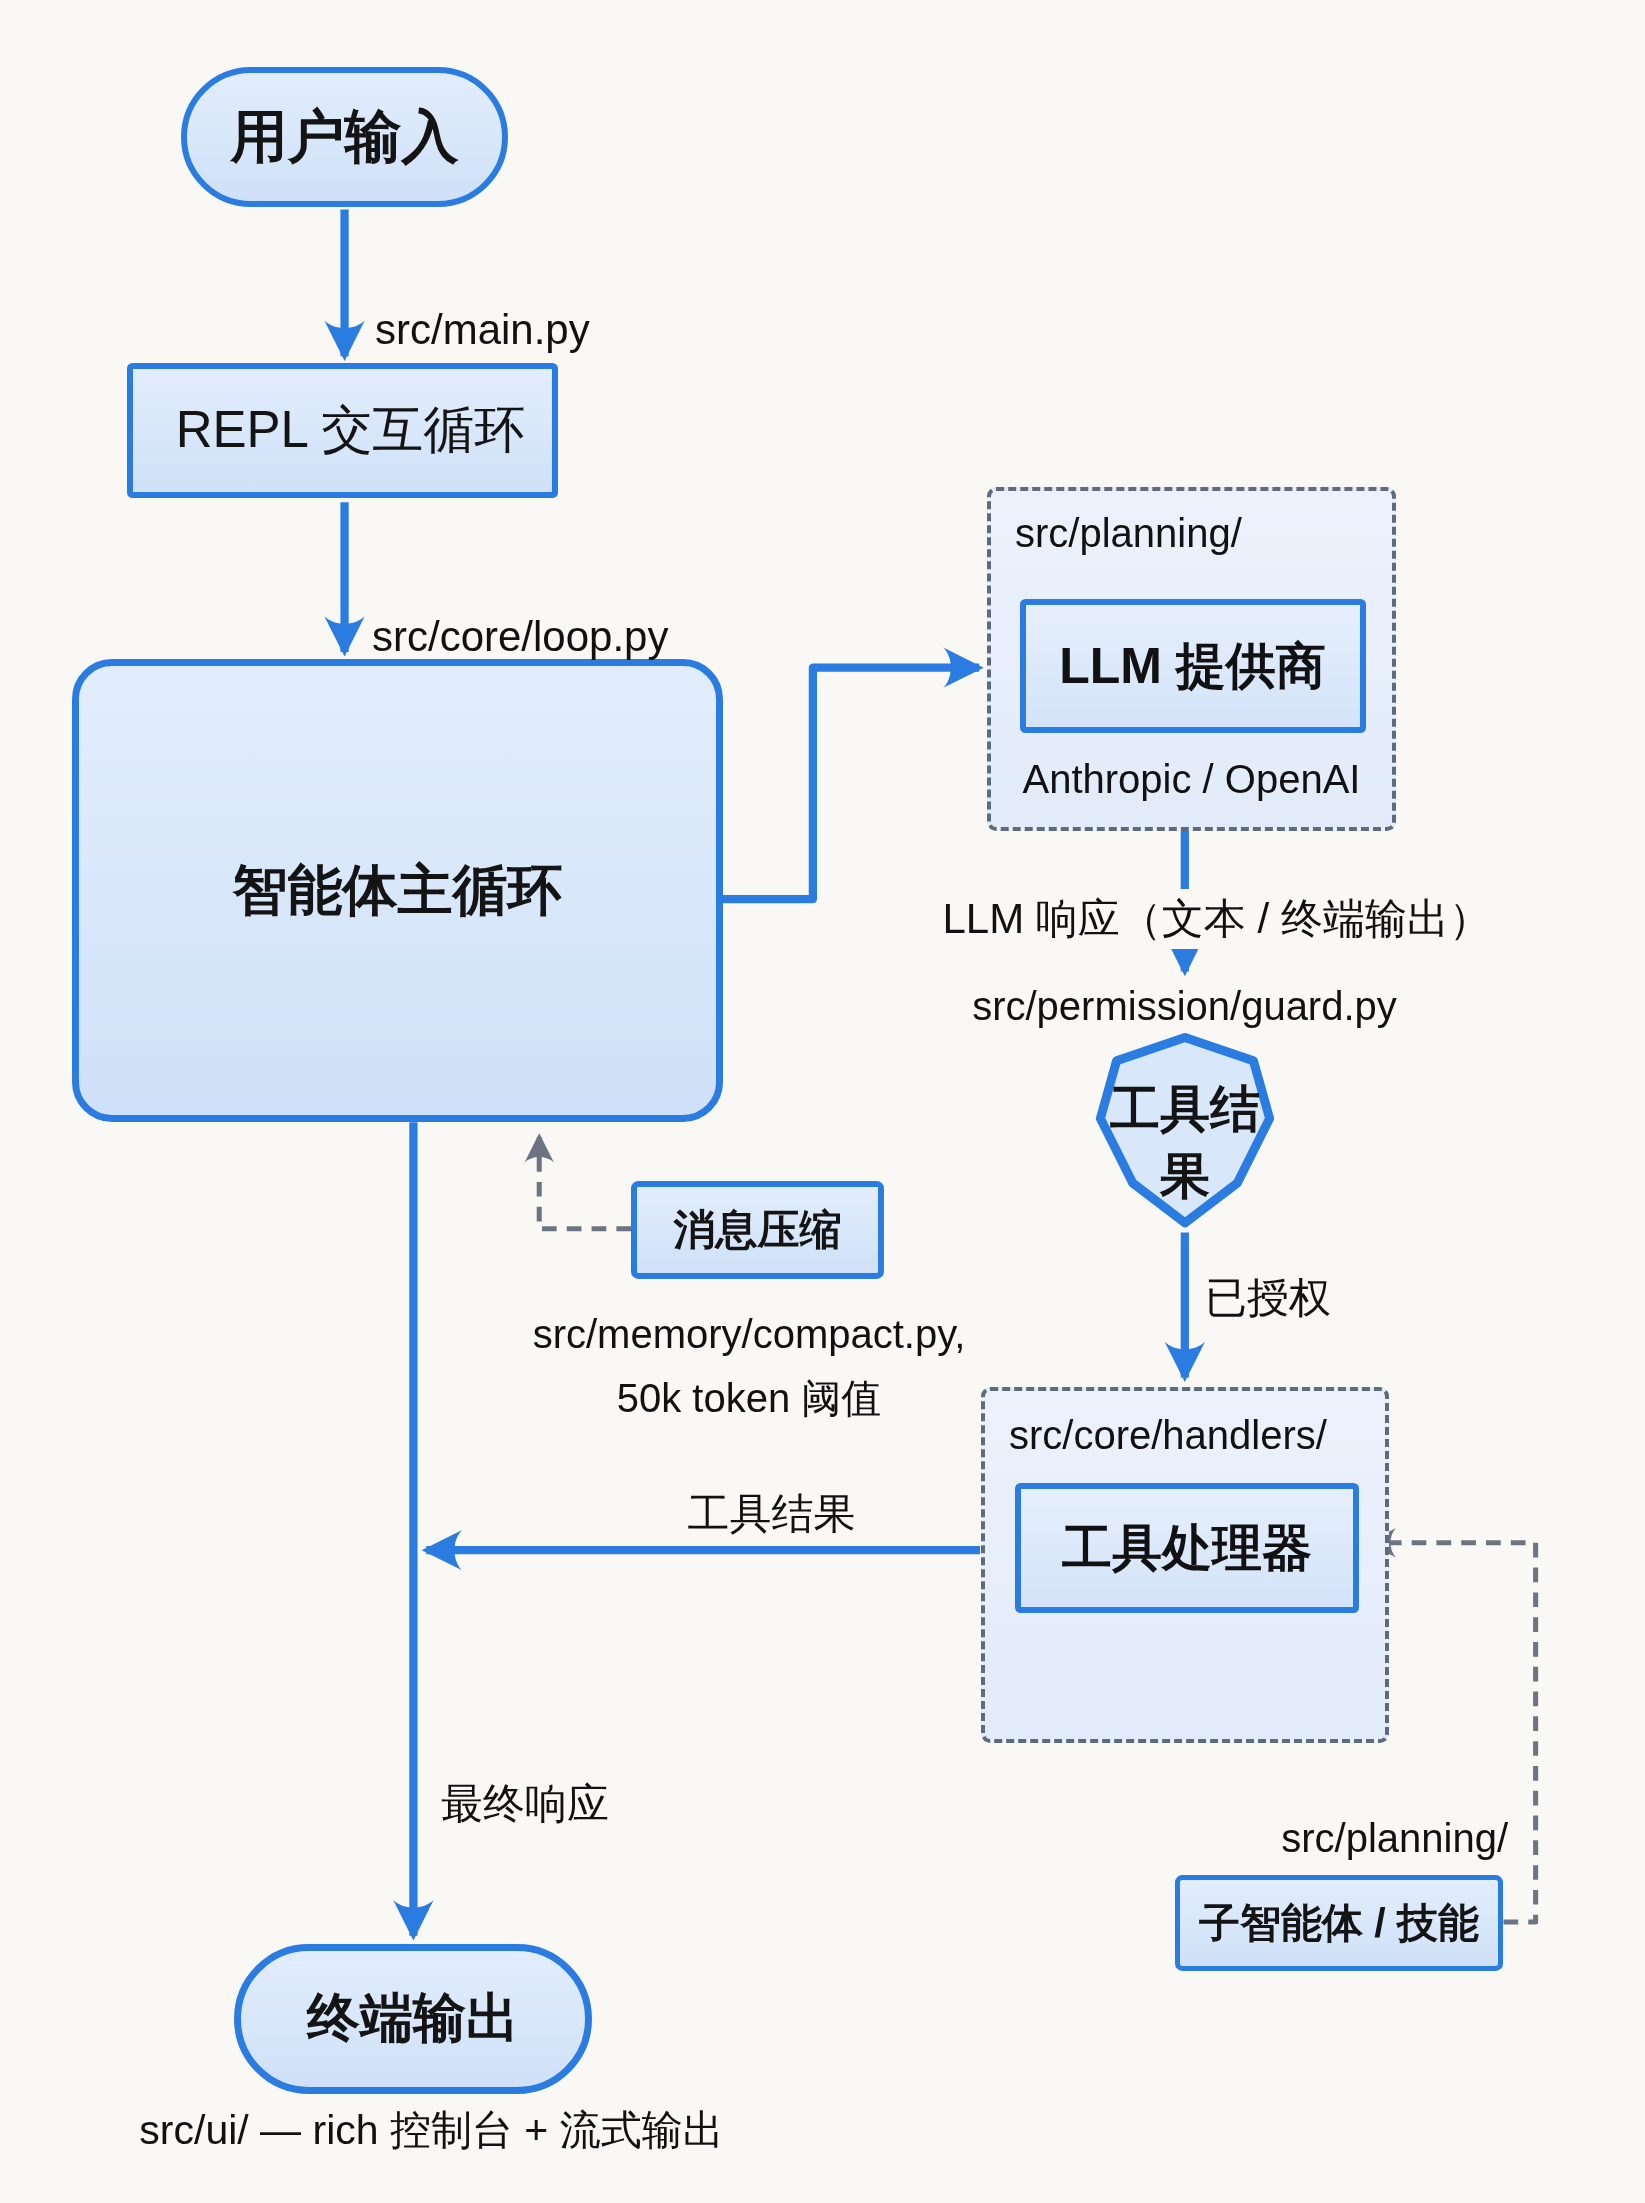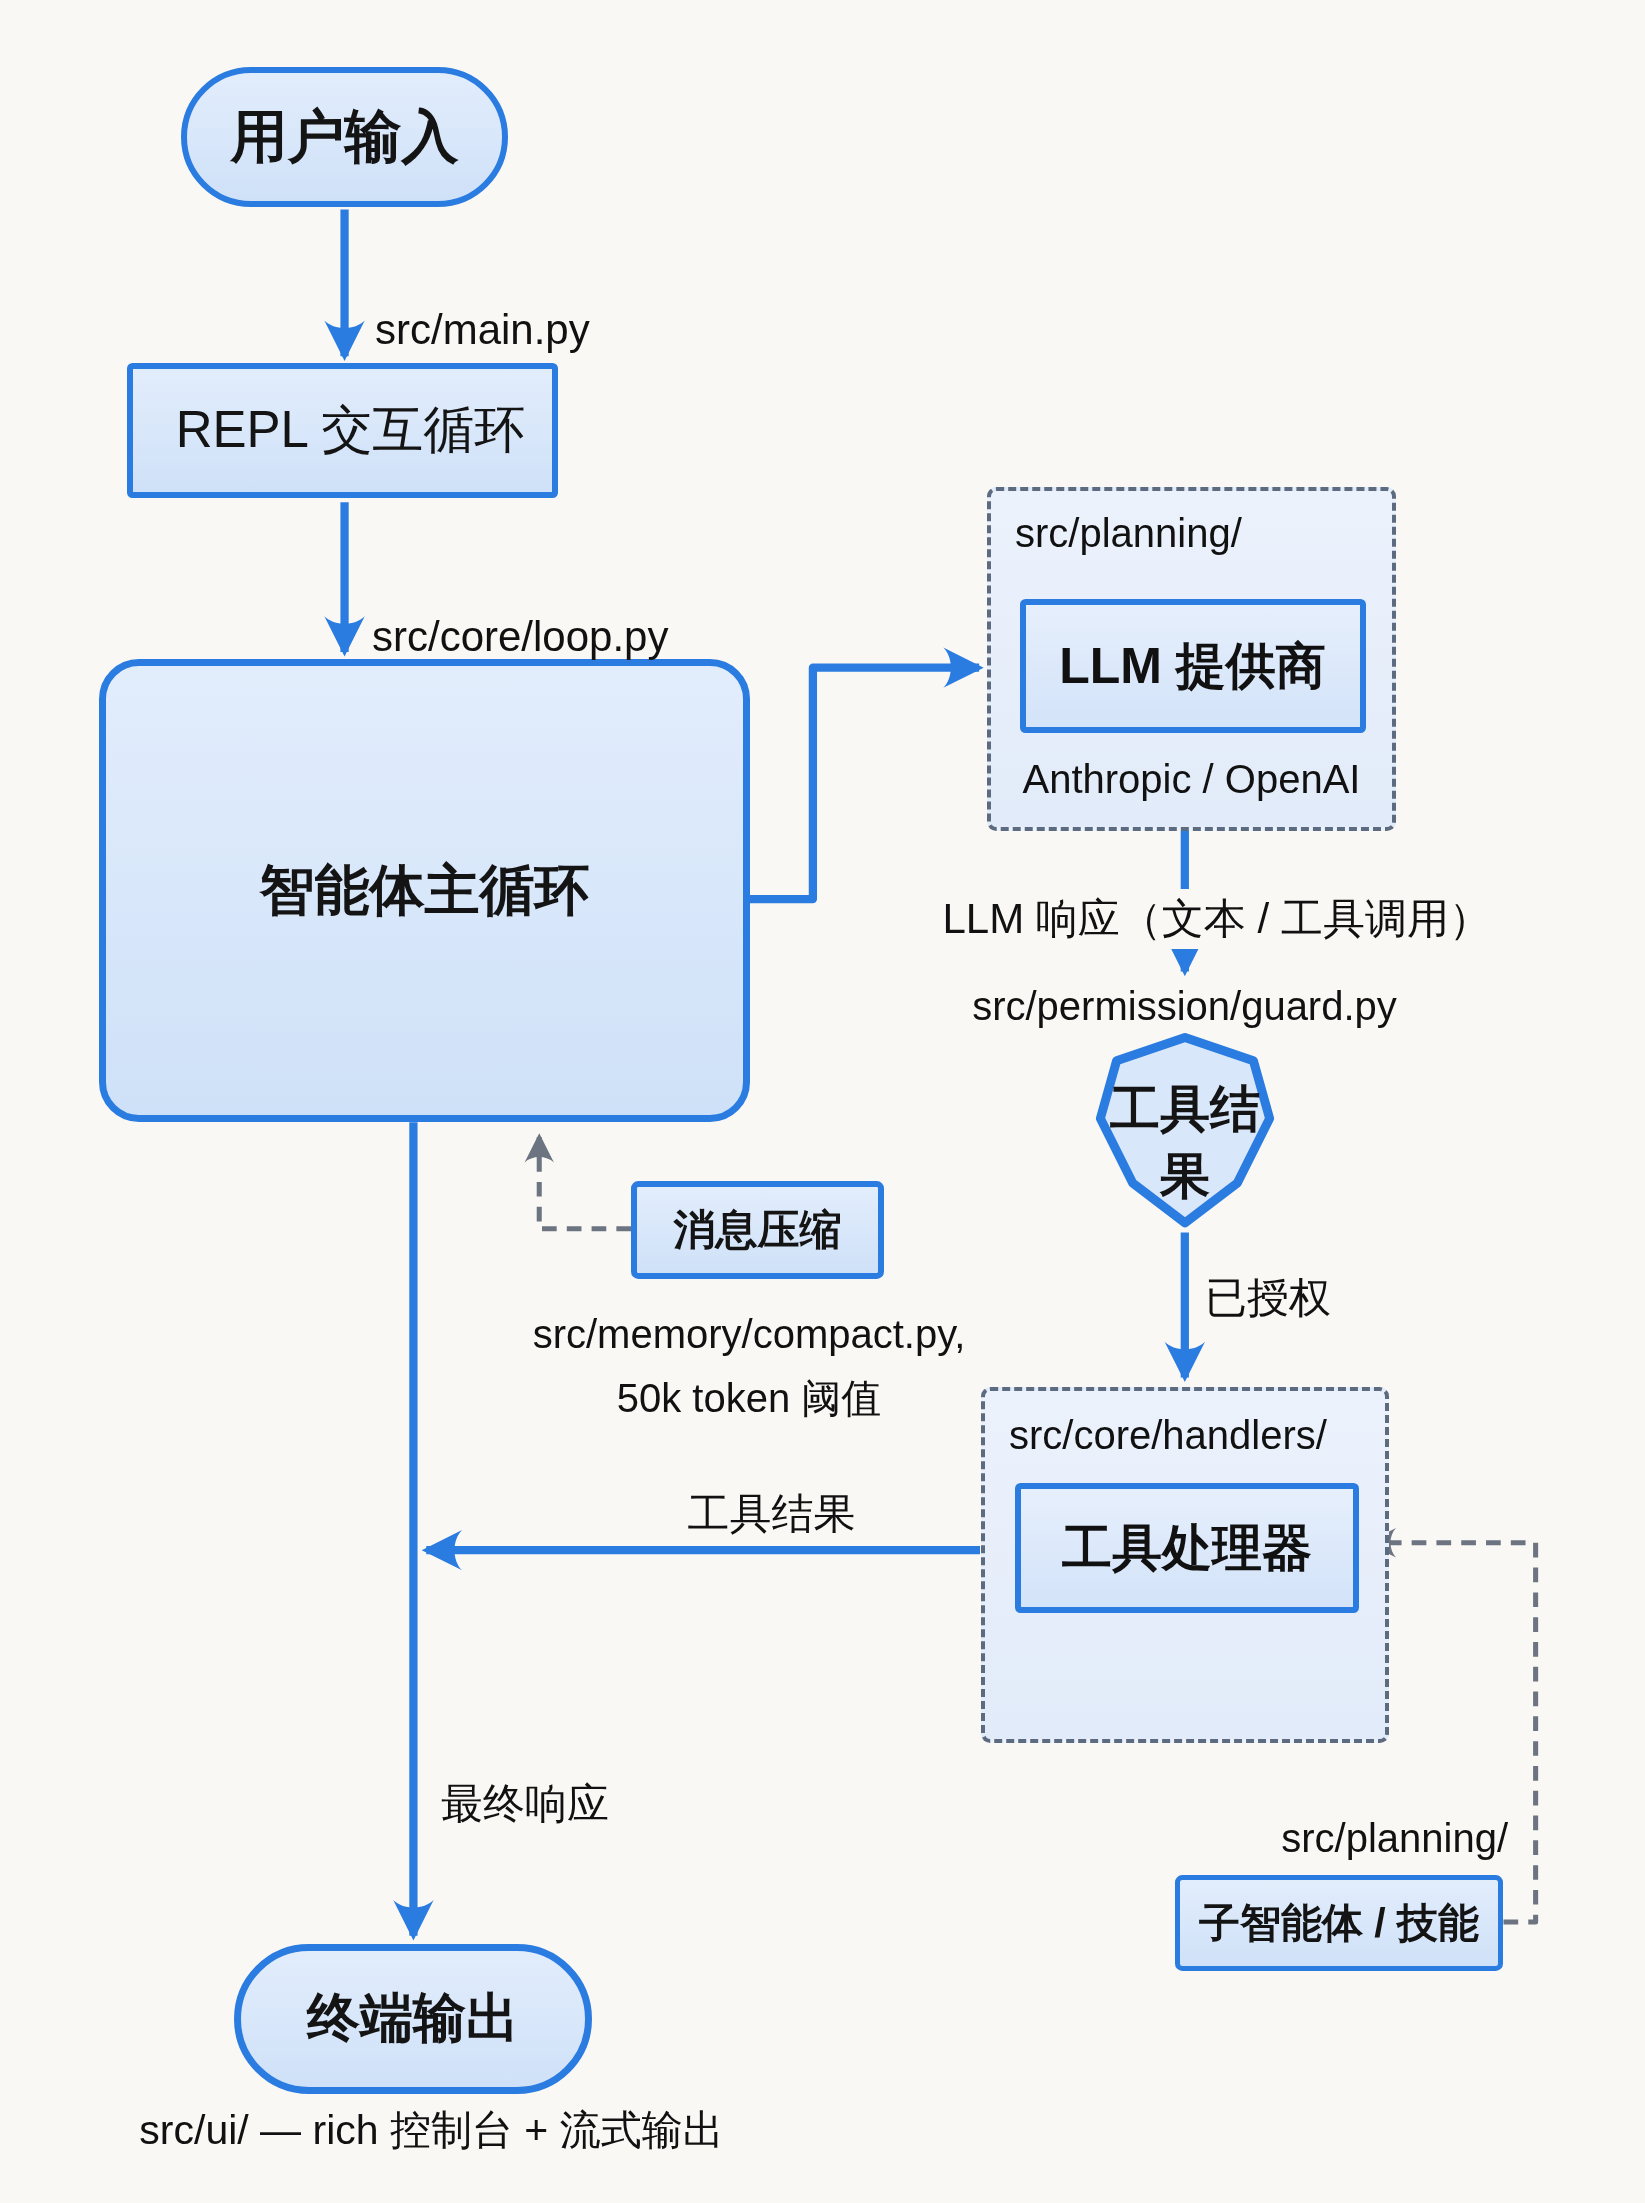--- a/index.html
+++ b/index.html
@@ -11,21 +11,21 @@
   }
   .connectors{position:absolute;left:0;top:0;z-index:1;}
   .node{
     position:absolute;z-index:2;display:flex;align-items:center;justify-content:center;
     text-align:center;box-sizing:border-box;
     background:linear-gradient(180deg,#e2edfc 0%,#cfe1f8 100%);
     border:6.4px solid #2b7ce0;color:#141414;
   }
   .pill{border-radius:83px;font-size:57px;font-weight:600;}
   .rect{border-radius:5.5px;font-size:51px;font-weight:400;padding-left:16px;}
-  .bigbox{border-radius:40px;font-size:55px;font-weight:600;line-height:1.5;border-width:7.3px;margin-left:27px;}
+  .bigbox{border-radius:40px;font-size:55px;font-weight:600;line-height:1.5;border-width:7.3px;}
   .group{
     position:absolute;z-index:2;box-sizing:border-box;border:4.6px dashed #5d6b80;border-radius:9.2px;
     background:linear-gradient(180deg,#ecf2fc 0%,#e2ebf9 100%);
   }
   .group .dir-label{position:absolute;font-size:40px;color:#111;white-space:nowrap;}
   .group .inner{
     position:absolute;display:flex;align-items:center;justify-content:center;box-sizing:border-box;
     background:linear-gradient(180deg,#e6effc 0%,#d3e3f9 100%);
     border:6.4px solid #2b7ce0;border-radius:5.5px;font-size:50px;font-weight:600;
   }
@@ -85,21 +85,21 @@
   </div>
 
   <div class="group" style="left:987px;top:487px;width:409px;height:344px;">
     <div class="dir-label" style="left:24px;top:20px;">src/planning/</div>
     <div class="inner" style="left:28.5px;top:108px;width:346px;height:134px;">
       <span>LLM 提供商</span>
     </div>
     <div class="subtitle" style="top:259px;">Anthropic / OpenAI</div>
   </div>
 
-  <div class="edge-label halo" style="left:937px;top:889px;width:496px;text-align:center;">LLM 响应（文本 / 工具调用）</div>
+  <div class="edge-label halo" style="left:937px;top:889px;width:496px;text-align:center;">LLM 响应（文本 / 终端输出）</div>
 
   <div class="edge-label" style="left:955px;top:984px;width:459px;text-align:center;font-size:40px;">src/permission/guard.py</div>
 
   <div class="shield-wrap" style="left:1095px;top:1032px;width:180px;height:198px;">
     <svg width="180" height="198" viewBox="0 0 200 220">
       <path d="M100 6 L176 32 L194 96 L158 168 L100 212 L42 168 L6 96 L24 32 Z" fill="#d9e7fb" stroke="#2b7ce0" stroke-width="10" stroke-linejoin="round"></path>
     </svg>
     <div class="shield-text">工具结果</div>
   </div>
 

